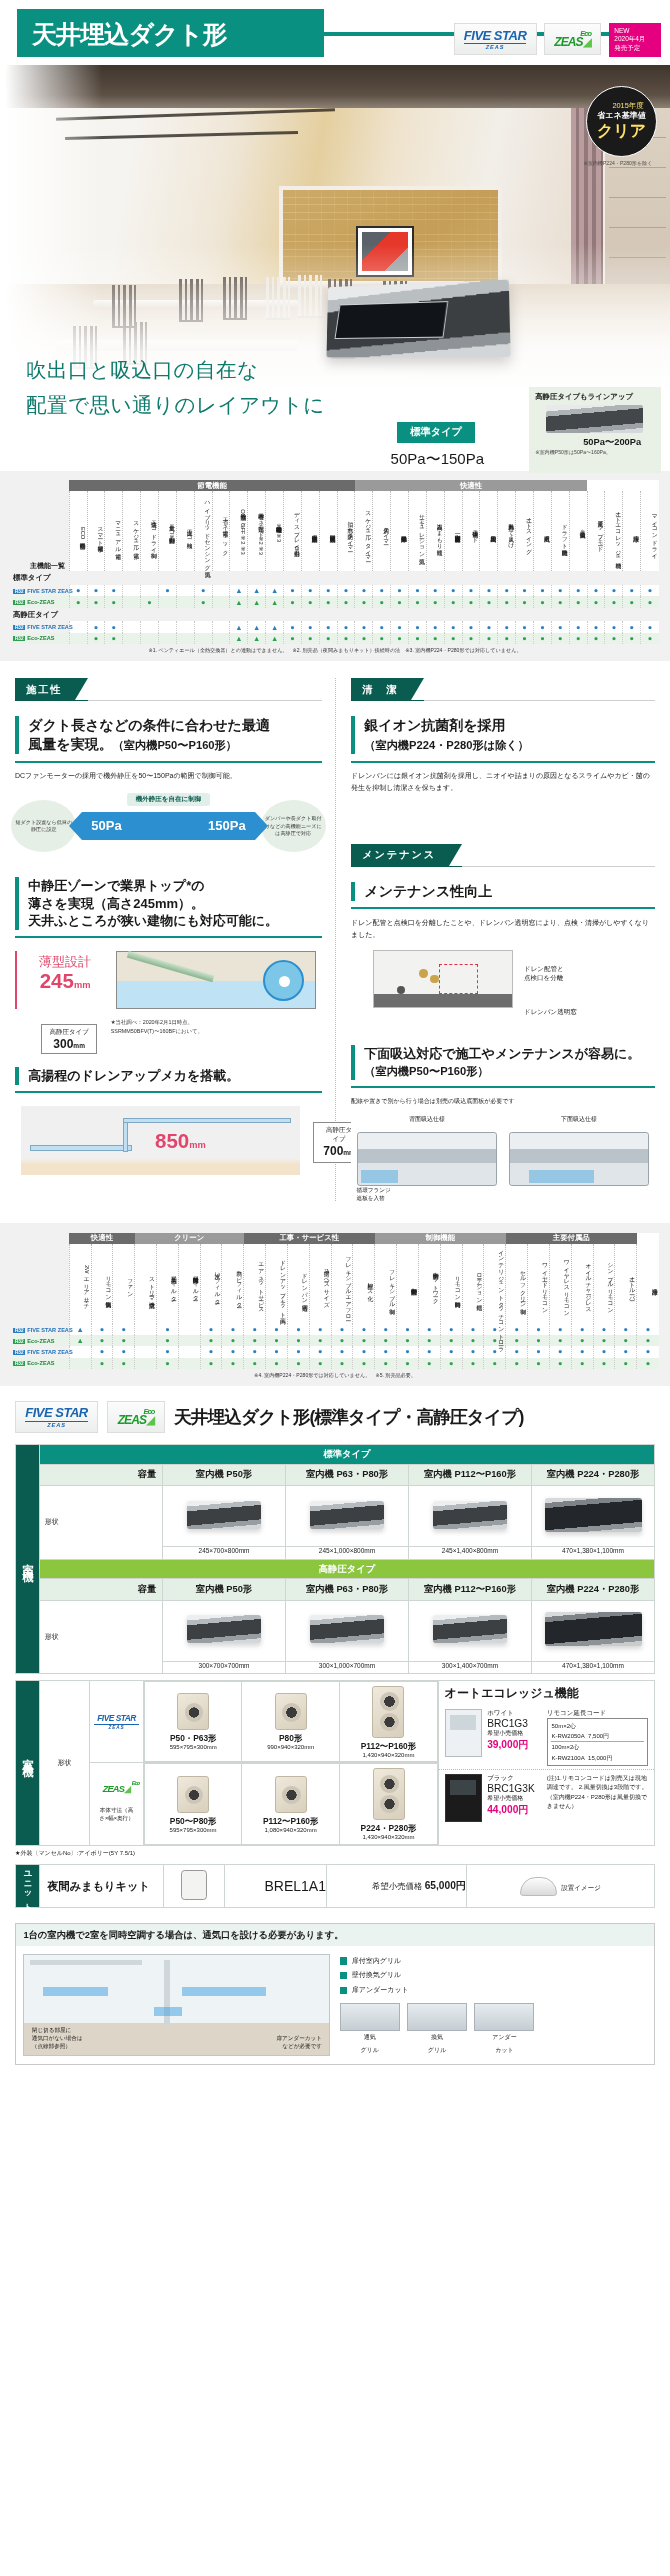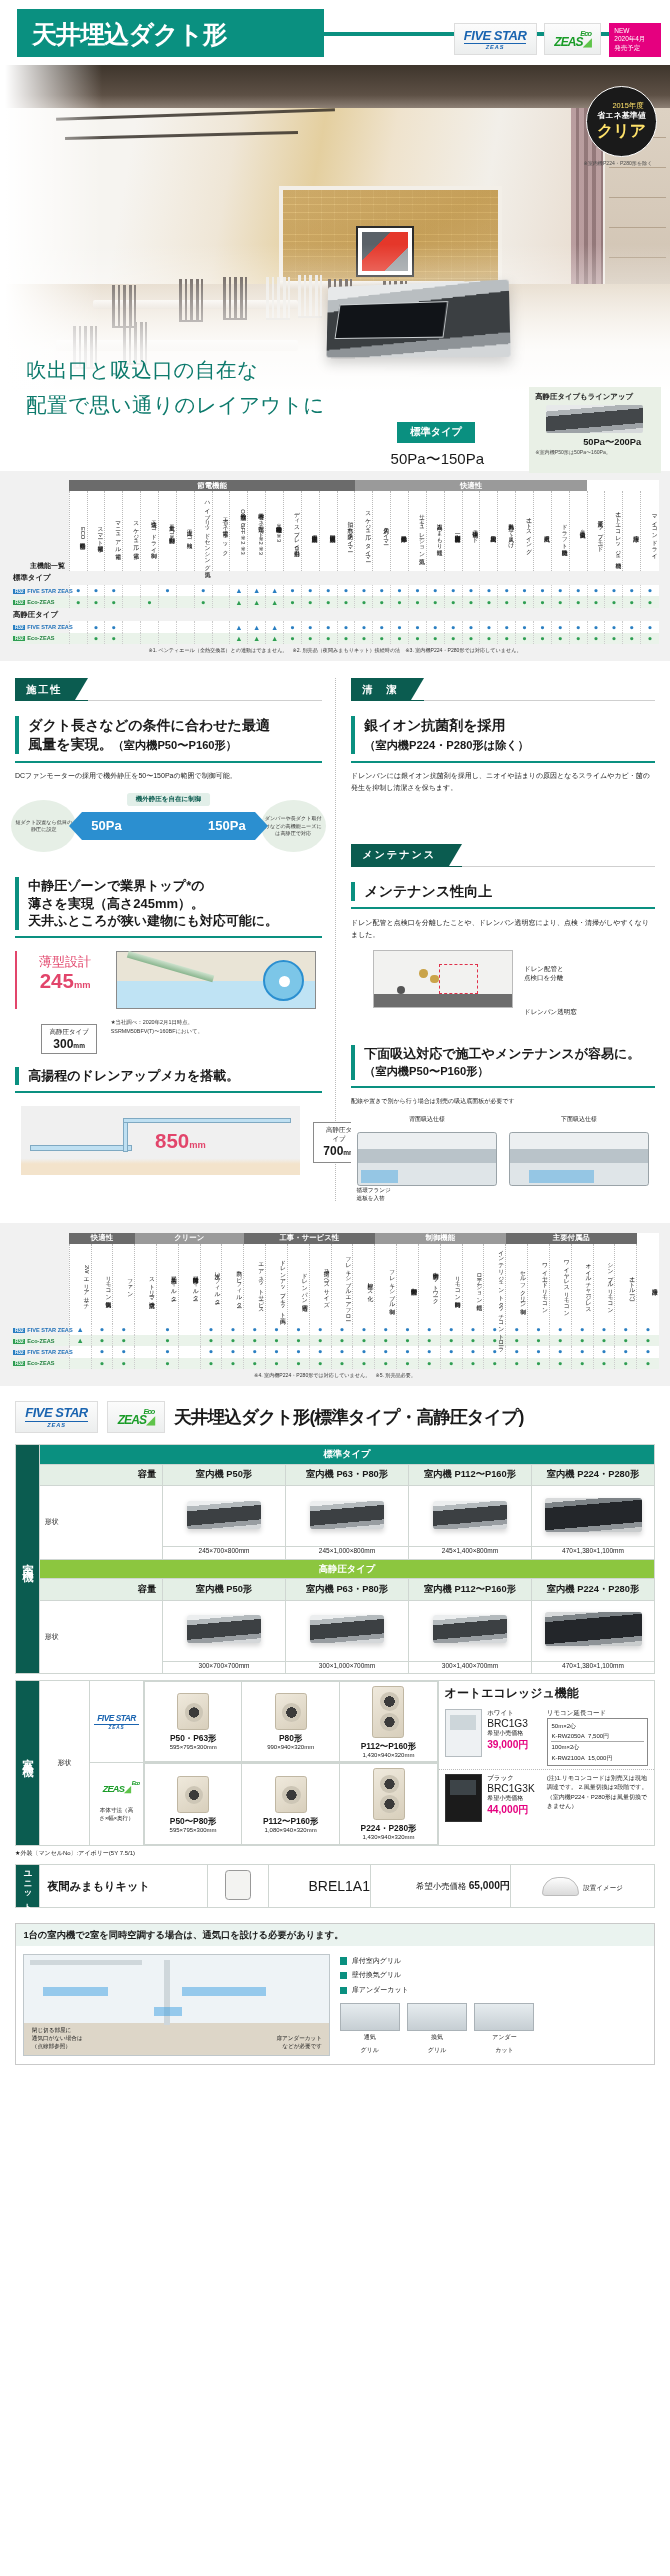--- a/index.html
+++ b/index.html
@@ -1102,21 +1102,21 @@
           </td>
         </tr>
       </tbody>
     </table>
     <div class="tinynote">★外装〔マンセルNo〕:アイボリー(5Y 7.5/1)</div>
 
     <table class="spec" style="margin-top:5.6px">
       <tbody>
           <tr>
         <td class="sidelbl" style="font-size:8.4px;letter-spacing:0.9px;height:43px">ユニット</td>
-        <td style="width:168px;font-size:11.2px;font-weight:bold;padding-left:7.4px">夜間みまもりキット</td>
+        <td style="width:124px;font-size:11.2px;font-weight:bold;padding-left:7.4px">夜間みまもりキット</td>
         <td style="width:61px;text-align:center">
           <span style="display:inline-block;width:26px;height:30px;border:0.9px solid #999;border-radius:3.7px;background:#f3f3f1"></span>
         </td>
         <td style="width:102px;text-align:right;font-size:14px;font-weight:normal">BREL1A1</td>
         <td style="width:140px;text-align:right;font-size:8.4px">
           <span>希望小売価格</span>
           <b style="font-size:10.2px">65,000円</b>
         </td>
         <td style="text-align:center">
           <span style="display:inline-block;width:37px;height:18.6px;border-radius:18.6px 18.6px 3.7px 3.7px;background:linear-gradient(180deg,#fdfdfd,#dadada);border:0.9px solid #bbb;vertical-align:middle"></span>

